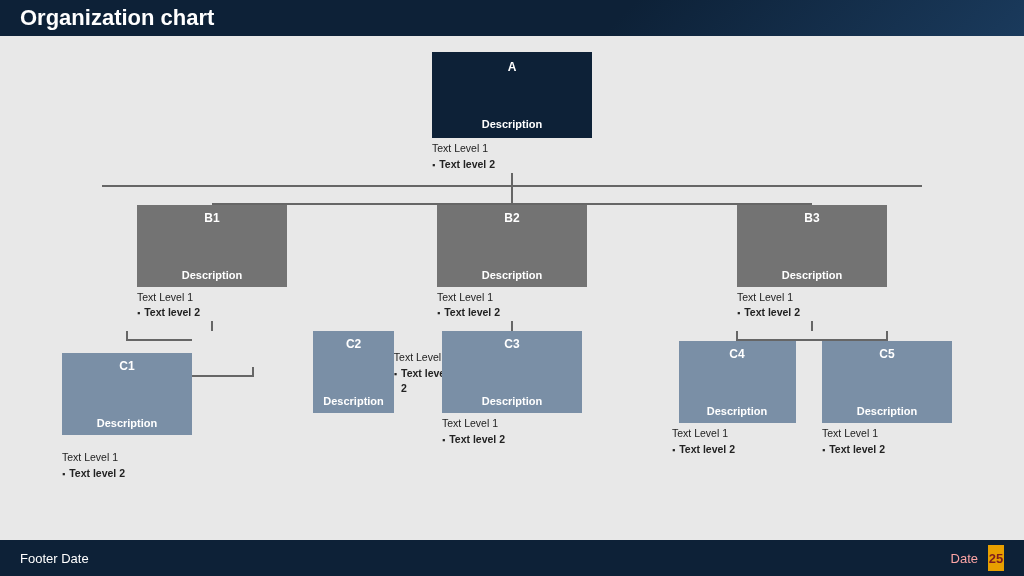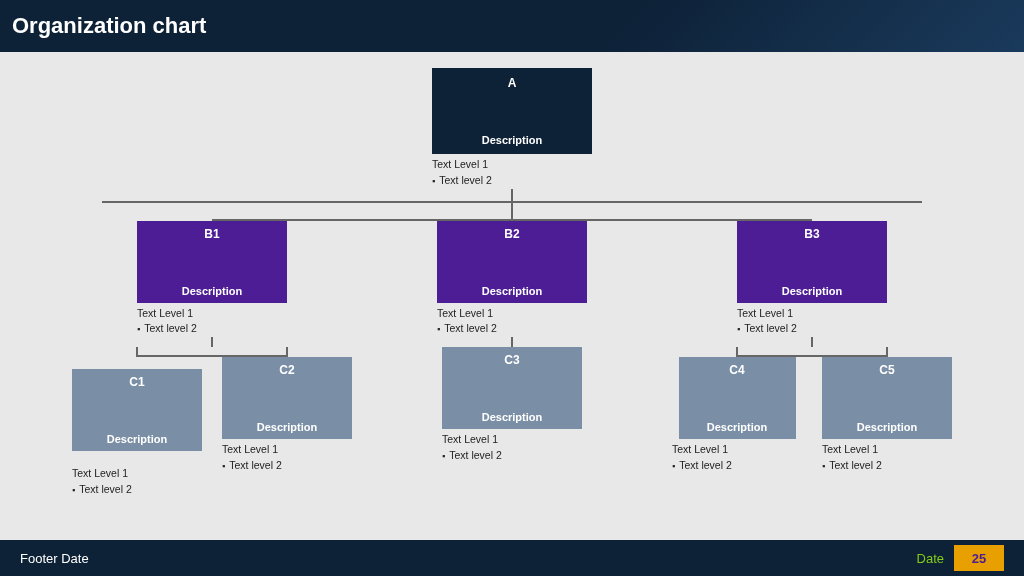--- a/index.html
+++ b/index.html
@@ -9,24 +9,24 @@
       width: 1024px;
       height: 576px;
       overflow: hidden;
       display: flex;
       flex-direction: column;
     }
 
     
     .header {
       background: linear-gradient(135deg, #0d2137 60%, #1a3a5c 100%);
-      padding: 10px 12px;
-      display: flex;
-      align-items: center;
-      height: 52px;
+      padding: 10px 20px;
+      display: flex;
+      align-items: center;
+      height: 36px;
       flex-shrink: 0;
     }
     .header-title {
       color: #ffffff;
       font-size: 22px;
       font-weight: 700;
     }
 
     
     .main {
@@ -47,29 +47,29 @@
       align-items: center;
       justify-content: space-between;
       padding: 0 20px;
       flex-shrink: 0;
     }
     .footer-text {
       color: #fff;
       font-size: 13px;
     }
     .footer-date {
-      color: #84cc16;
+      color: #fca5a5;
       font-size: 13px;
     }
     .footer-page {
       background: #e8a000;
-      color: #4c1d95;
+      color: #7f1d1d;
       font-size: 13px;
       font-weight: 700;
-      width: 50px;
+      width: 16px;
       height: 26px;
       display: flex;
       align-items: center;
       justify-content: center;
     }
     .footer-right {
       display: flex;
       align-items: center;
       gap: 10px;
     }
@@ -86,28 +86,28 @@
     .a-node-area {
       display: flex;
       flex-direction: column;
       align-items: center;
     }
 
     
     .v-line { width:2px; background:#666; }
 
     .node-box-a { width:160px; background:#0d2137; color:#fff; padding:8px 10px; text-align:center; }
-    .node-box-b { width:150px; background:#4c1d95; color:#fff; padding:6px 10px; text-align:center; }
+    .node-box-b { width:150px; background:#737373; color:#fff; padding:6px 10px; text-align:center; }
     .node-box-c { width:140px; background:#7a8fa6; color:#fff; padding:6px 10px; text-align:center; }
 
     .node-label { font-size:12px; font-weight:700; }
     .node-sub   { font-size:11px; font-weight:700;margin-top:44px; }
 
     .text-block { font-size:10.5px; color:#222; margin-top:3px; line-height:1.5; text-align:left; }
-    .text-block .bullet { display:flex; align-items:flex-start; gap:4px; }
+    .text-block .bullet { display:flex; align-items:flex-start; gap:4px;font-weight:bold; }
     .text-block .bullet::before { content:'▪'; font-size:9px; margin-top:2px; }
   </style>
 </head>
 <body>
 
 <div class="header" data-name="header">
   <span class="header-title" data-name="page-title">Organization chart</span>
 </div>
 
 <div class="main" data-name="main-content">
@@ -167,21 +167,21 @@
               </div>
               <div class="node-box-c" data-name="node-c1" style="width:130px;">
                 <div class="node-label" data-name="node-c1-title">C1</div>
                 <div class="node-sub" data-name="node-c1-desc">Description</div>
               </div>
               <div class="text-block" data-name="node-c1-text" style="width:130px;">
                 <div data-name="node-c1-text1">Text Level 1</div>
                 <div class="bullet" data-name="node-c1-text2">Text level 2</div>
               </div>
             </div>
-            <div style="flex:1; display:flex; flex-direction:column; align-items:center;" data-name="c2-group">
+            <div style="flex:1; display:flex; flex-direction:row; align-items:center;" data-name="c2-group">
               <div style="display:flex; width:100%; align-items:flex-start; height:10px;">
                 <div style="flex:1; height:2px; background:#666; margin-top:8px;"></div>
                 <div style="width:2px; height:10px; background:#666;"></div>
                 <div style="flex:1;"></div>
               </div>
               <div class="node-box-c" data-name="node-c2" style="width:130px;">
                 <div class="node-label" data-name="node-c2-title">C2</div>
                 <div class="node-sub" data-name="node-c2-desc">Description</div>
               </div>
               <div class="text-block" data-name="node-c2-text" style="width:130px;">

